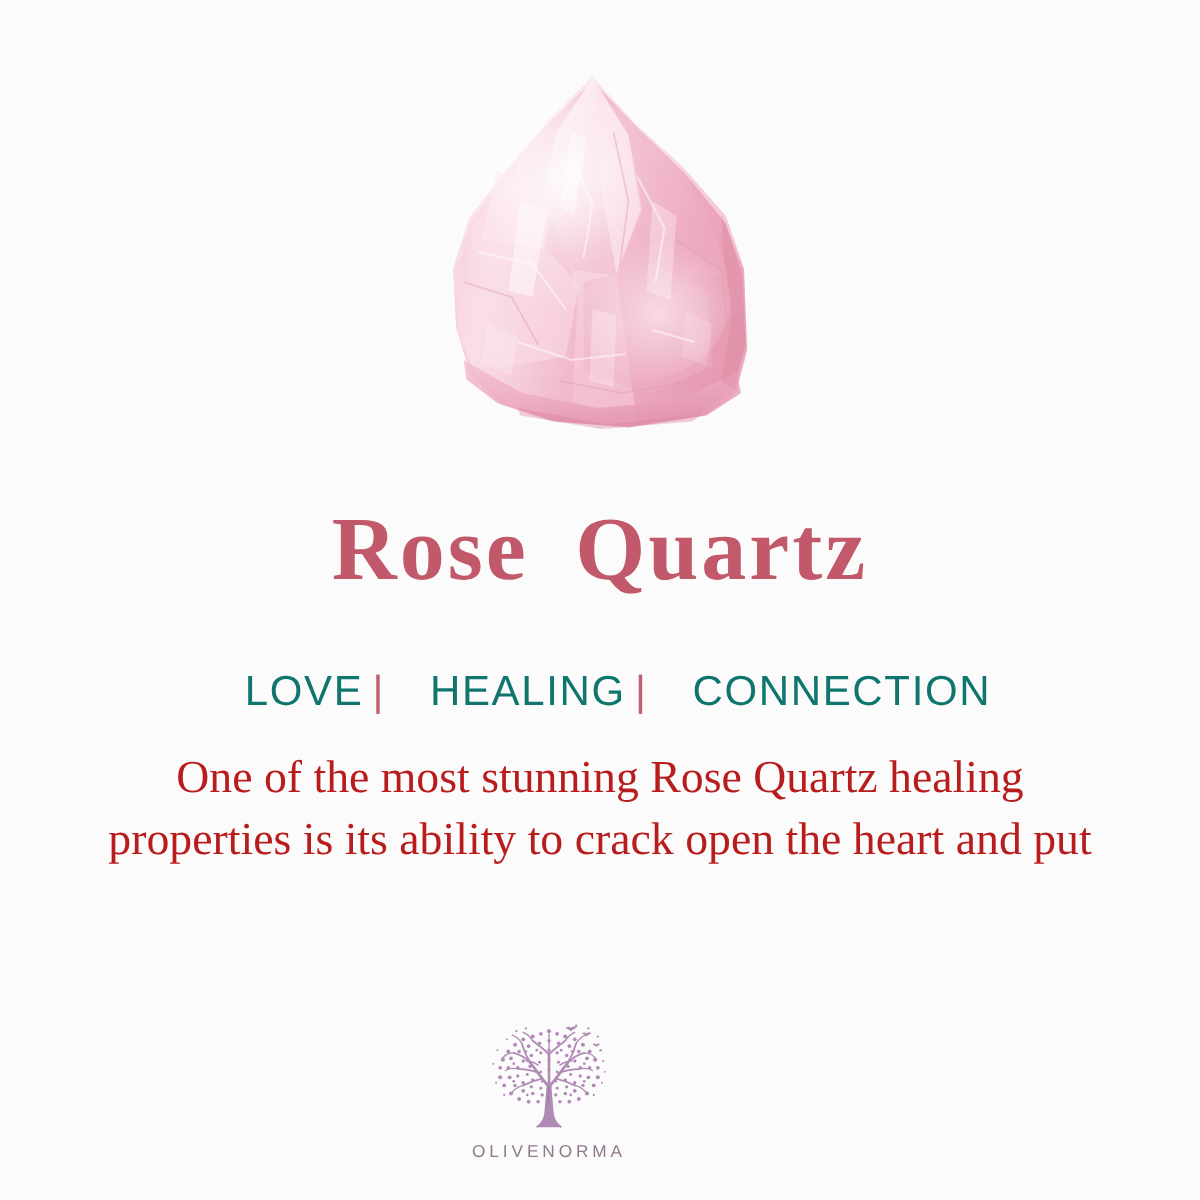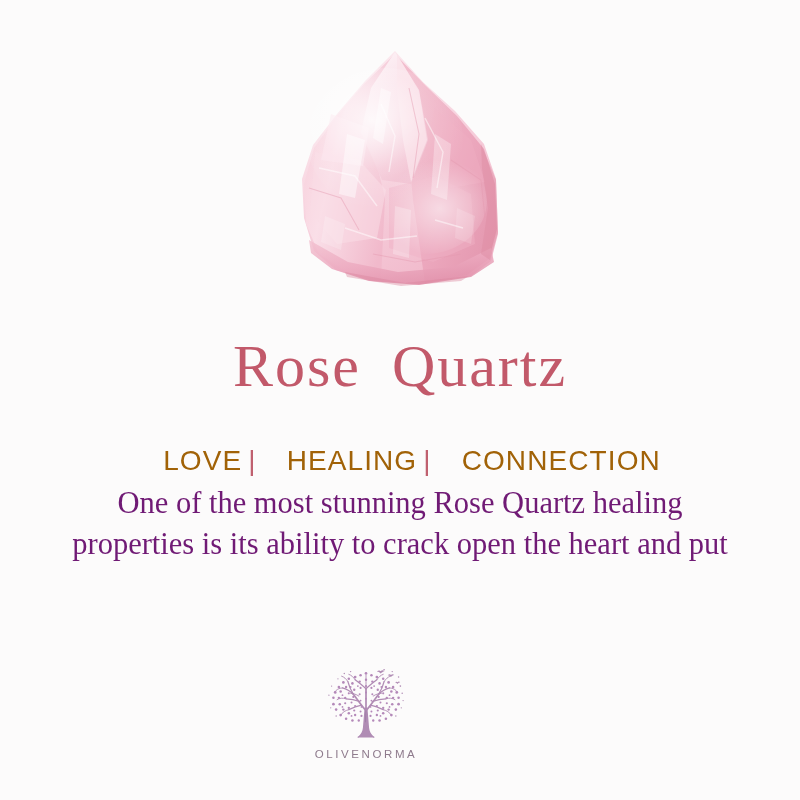--- a/index.html
+++ b/index.html
@@ -43,21 +43,21 @@
   }
 
   
   #title {
     position: absolute;
     top: 333px;
     left: 0;
     width: 800px;
     text-align: center;
     font-family: "Liberation Serif", serif;
-    font-weight: 400;
+    font-weight: 700;
     font-size: 60px;
     line-height: 66px;
     letter-spacing: 2px;
     color: #c2596a;
     word-spacing: 14px;
     white-space: nowrap;
   }
 
   
   #subtitle {
@@ -73,46 +73,46 @@
     letter-spacing: 1.1px;
     color: #cb7d89;
     white-space: nowrap;
   }
   #subtitle .sep {
     color: #c0606f;
     padding: 0 6px;
     font-weight: 400;
   }
   #subtitle .word {
-    color: #a16207;
+    color: #0f766e;
     margin-left: 24px;
   }
 
   
   #body-copy {
     position: absolute;
-    top: 483px;
+    top: 498px;
     left: 30px;
     width: 740px;
     text-align: center;
     font-family: "Liberation Serif", serif;
     font-size: 30.5px;
     line-height: 41px;
-    color: #701a75;
+    color: #b91c1c;
   }
   #body-copy .ln {
     display: block;
     white-space: nowrap;
   }
 
   
   #logo {
     position: absolute;
     left: 0;
-    top: 668px;
+    top: 682px;
     width: 732px;
     display: flex;
     flex-direction: column;
     align-items: center;
   }
   #logo-mark {
     width: 92px;
     height: 76px;
     display: block;
   }

